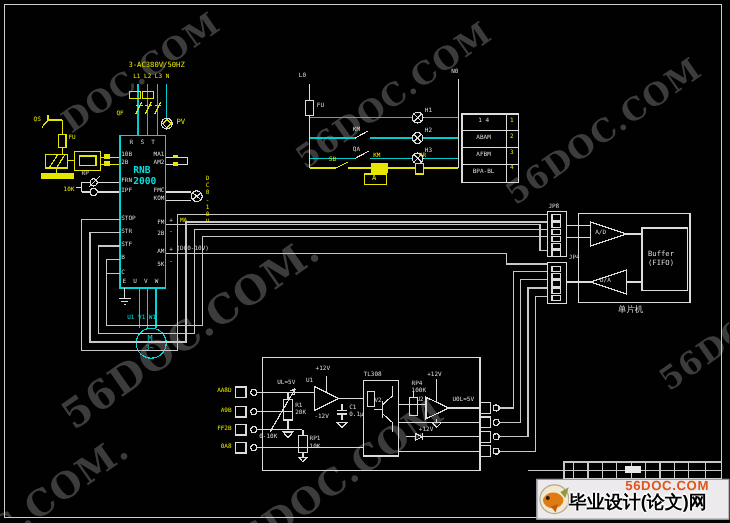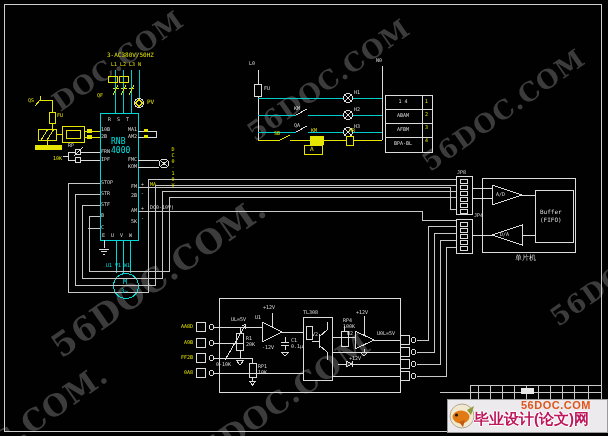--- a/index.html
+++ b/index.html
@@ -1,31 +1,31 @@
 <!DOCTYPE html>
 <html><head>
 <meta charset="utf-8">
 <style>
   html,body{margin:0;padding:0;background:#000;}
   #canvas{position:relative;width:608px;height:436px;background:#010101;overflow:hidden;
           font-family:"DejaVu Sans Mono",monospace;}
   .lb{position:absolute;line-height:1;white-space:pre;font-family:"DejaVu Sans Mono",monospace;}
   .y{color:#e8e800}.w{color:#dcdcdc}.c{color:#00e0e0}.s5{font-size:5px}.s6{font-size:6px}.s7{font-size:7px}
-  .s8{font-size:8px;font-weight:normal}
+  .s8{font-size:8px;font-weight:bold}
   .ra{text-align:right}
   .vert{writing-mode:vertical-rl;text-orientation:upright;letter-spacing:0px;}
   .wm{position:absolute;font-family:"DejaVu Serif",serif;font-weight:bold;color:#3c3c3c;
       transform:rotate(-35deg);transform-origin:left center;white-space:nowrap;letter-spacing:1px;}
   svg{position:absolute;left:0;top:0;}
   .banner{position:absolute;left:447px;top:399px;width:161px;height:34px;background:#eceaec;
           box-shadow:0 0 0 1px #9a9a9a inset;}
   .banner-site{position:absolute;left:74px;top:1px;font-family:"Liberation Sans",sans-serif;
           font-weight:bold;font-size:11px;color:#e0551c;letter-spacing:.5px;line-height:1;}
   .banner-title{position:absolute;left:27px;top:12px;font-family:"Liberation Sans",sans-serif;
-          font-weight:bold;font-size:15px;color:#be185d;line-height:1;white-space:nowrap;
+          font-weight:bold;font-size:15px;color:#000000;line-height:1;white-space:nowrap;
           text-shadow:1px 0 #fff,-1px 0 #fff,0 1px #fff,0 -1px #fff;}
 </style>
 </head>
 <body>
 
 <div id="canvas">
 
   <div class="wm" style="left:55px;top:90px;font-size:26px">DOC.COM</div>
   <div class="wm" style="left:250px;top:120px;font-size:26px">56DOC.COM</div>
   <div class="wm" style="left:425px;top:150px;font-size:26px">56DOC.COM</div>
@@ -207,21 +207,21 @@
   <div class="lb y s6" style="left:107px;top:52px">3-AC380V/50HZ</div>
   <div class="lb y s5" style="left:111px;top:62px">L1 L2 L3 N</div>
   <div class="lb y s5" style="left:97px;top:93px">QF</div>
   <div class="lb y s6" style="left:147px;top:99px">PV</div>
   <div class="lb y s5" style="left:28px;top:98px">QS</div>
   <div class="lb y s5" style="left:57px;top:113px">FU</div>
   <div class="lb w s5" style="left:68px;top:143px">RP</div>
   <div class="lb y s5" style="left:53px;top:156px">10K</div>
 
   <div class="lb c s8" style="left:111px;top:138px">RNB</div>
-  <div class="lb c s8" style="left:111px;top:147px">4000</div>
+  <div class="lb c s8" style="left:111px;top:147px">2000</div>
   <div class="lb w s5" style="left:108px;top:117px">R  S  T</div>
   <div class="lb w s5" style="left:101px;top:127px">10B</div>
   <div class="lb w s5" style="left:101px;top:134px">2B</div>
   <div class="lb w s5" style="left:101px;top:149px">FRN</div>
   <div class="lb w s5" style="left:101px;top:157px">IPF</div>
   <div class="lb w s5" style="left:101px;top:180px">STOP</div>
   <div class="lb w s5" style="left:101px;top:191px">STR</div>
   <div class="lb w s5" style="left:101px;top:202px">STF</div>
   <div class="lb w s5" style="left:101px;top:213px">B</div>
   <div class="lb w s5" style="left:101px;top:225px">C</div>

